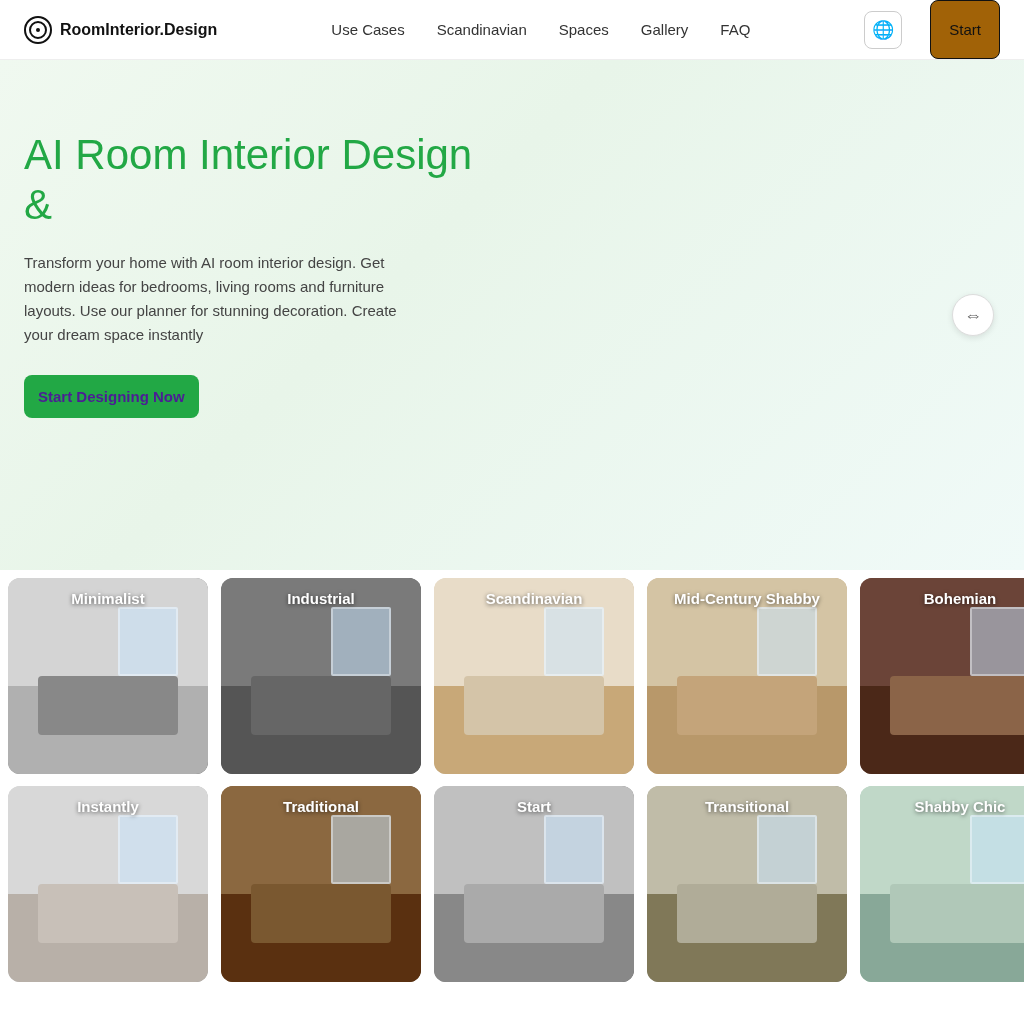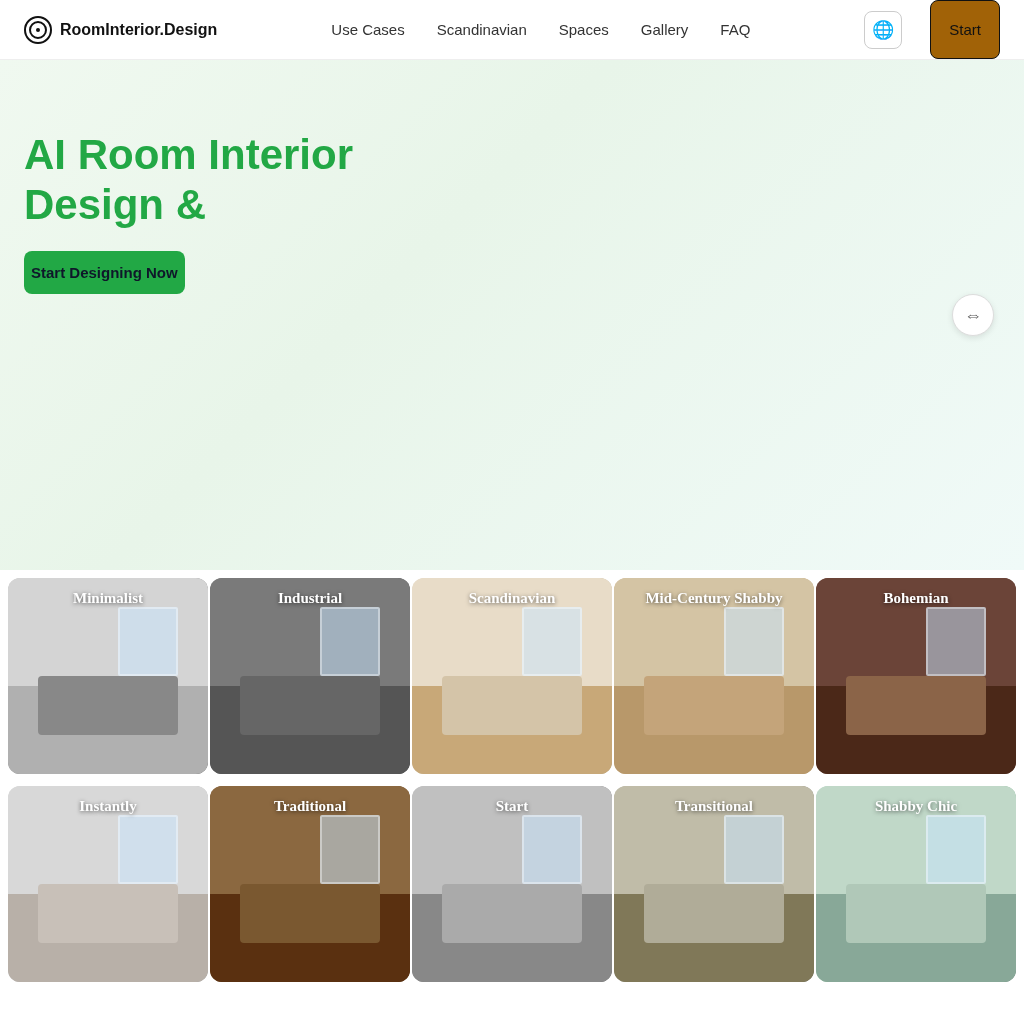--- a/index.html
+++ b/index.html
@@ -46,51 +46,50 @@
 
     
     .hero {
       background: linear-gradient(135deg, #f0f9f0 0%, #e8f5e9 40%, #f0faf8 100%);
       padding: 70px 24px 60px 24px;
       min-height: 510px;
       position: relative;
     }
     .hero-content { max-width: 480px; }
     .hero h1 {
-      font-size: 42px; font-weight: 700; line-height: 1.2; margin-bottom: 20px;
+      font-size: 42px; font-weight: 400; line-height: 1.2; margin-bottom: 20px;
     }
     .hero h1 .green { color: #22a845; }
     .hero h1 .black { color: #111; }
     .hero-desc {
       font-size: 15px; color: #444; line-height: 1.6; margin-bottom: 28px; max-width: 400px;
     }
     .btn-cta {
-      display: inline-block; padding: 13px 7px;
-      background: #22a845; color: #0f172a; border: none; border-radius: 8px;
+      display: inline-block; padding: 13px 14px;
+      background: #22a845; color: #4c1d95; border: none; border-radius: 8px;
       font-size: 15px; font-weight: 600; cursor: pointer; text-decoration: none;
     }
 
     
     .swap-btn {
       position: absolute; right: 30px; top: 50%;
       transform: translateY(-50%);
       width: 42px; height: 42px; border-radius: 50%;
       background: #fff; border: 1px solid #ddd;
       display: flex; align-items: center; justify-content: center;
       cursor: pointer; font-size: 18px; color: #555; box-shadow: 0 2px 6px rgba(0,0,0,0.1);
     }
 
     
     .gallery-section {
       padding: 0 0 20px 0; overflow: hidden;
     }
     .gallery-row {
-      display: flex; gap: 2px; padding: 8px 8px 4px 8px; overflow-x: auto;
+      display: flex; gap: 13px; padding: 8px 8px 4px 8px; overflow-x: auto;
       scrollbar-width: none;
-      font-family: Liberation Serif, serif;
     }
     .gallery-row::-webkit-scrollbar { display: none; }
     .gallery-card {
       position: relative; flex: 0 0 200px; height: 196px;
       border-radius: 12px; overflow: hidden; cursor: pointer;
     }
     .gallery-card .card-bg {
       width: 100%; height: 100%;
       background-size: cover; background-position: center;
     }
@@ -151,20 +150,21 @@
     <button class="btn-globe">🌐</button>
     <button class="btn-start">Start</button>
   </div>
 </nav>
 
 <section class="hero">
   <div class="hero-content">
     <h1>
       <span class="green">AI Room Interior Design &amp;</span><br>
     </h1>
+    <p class="hero-desc">Transform your home with AI room interior design. Get modern ideas for bedrooms, living rooms and furniture layouts. Use our planner for stunning decoration. Create your dream space instantly</p>
     <button class="btn-cta">Start Designing Now</button>
   </div>
   <button class="swap-btn">⇔</button>
 </section>
 
 <section class="gallery-section">
   <div class="gallery-row" id="gallery-row-1">
       <div class="gallery-card">
       <div class="card-bg bg-minimalist">
           <div class="room-sim">

